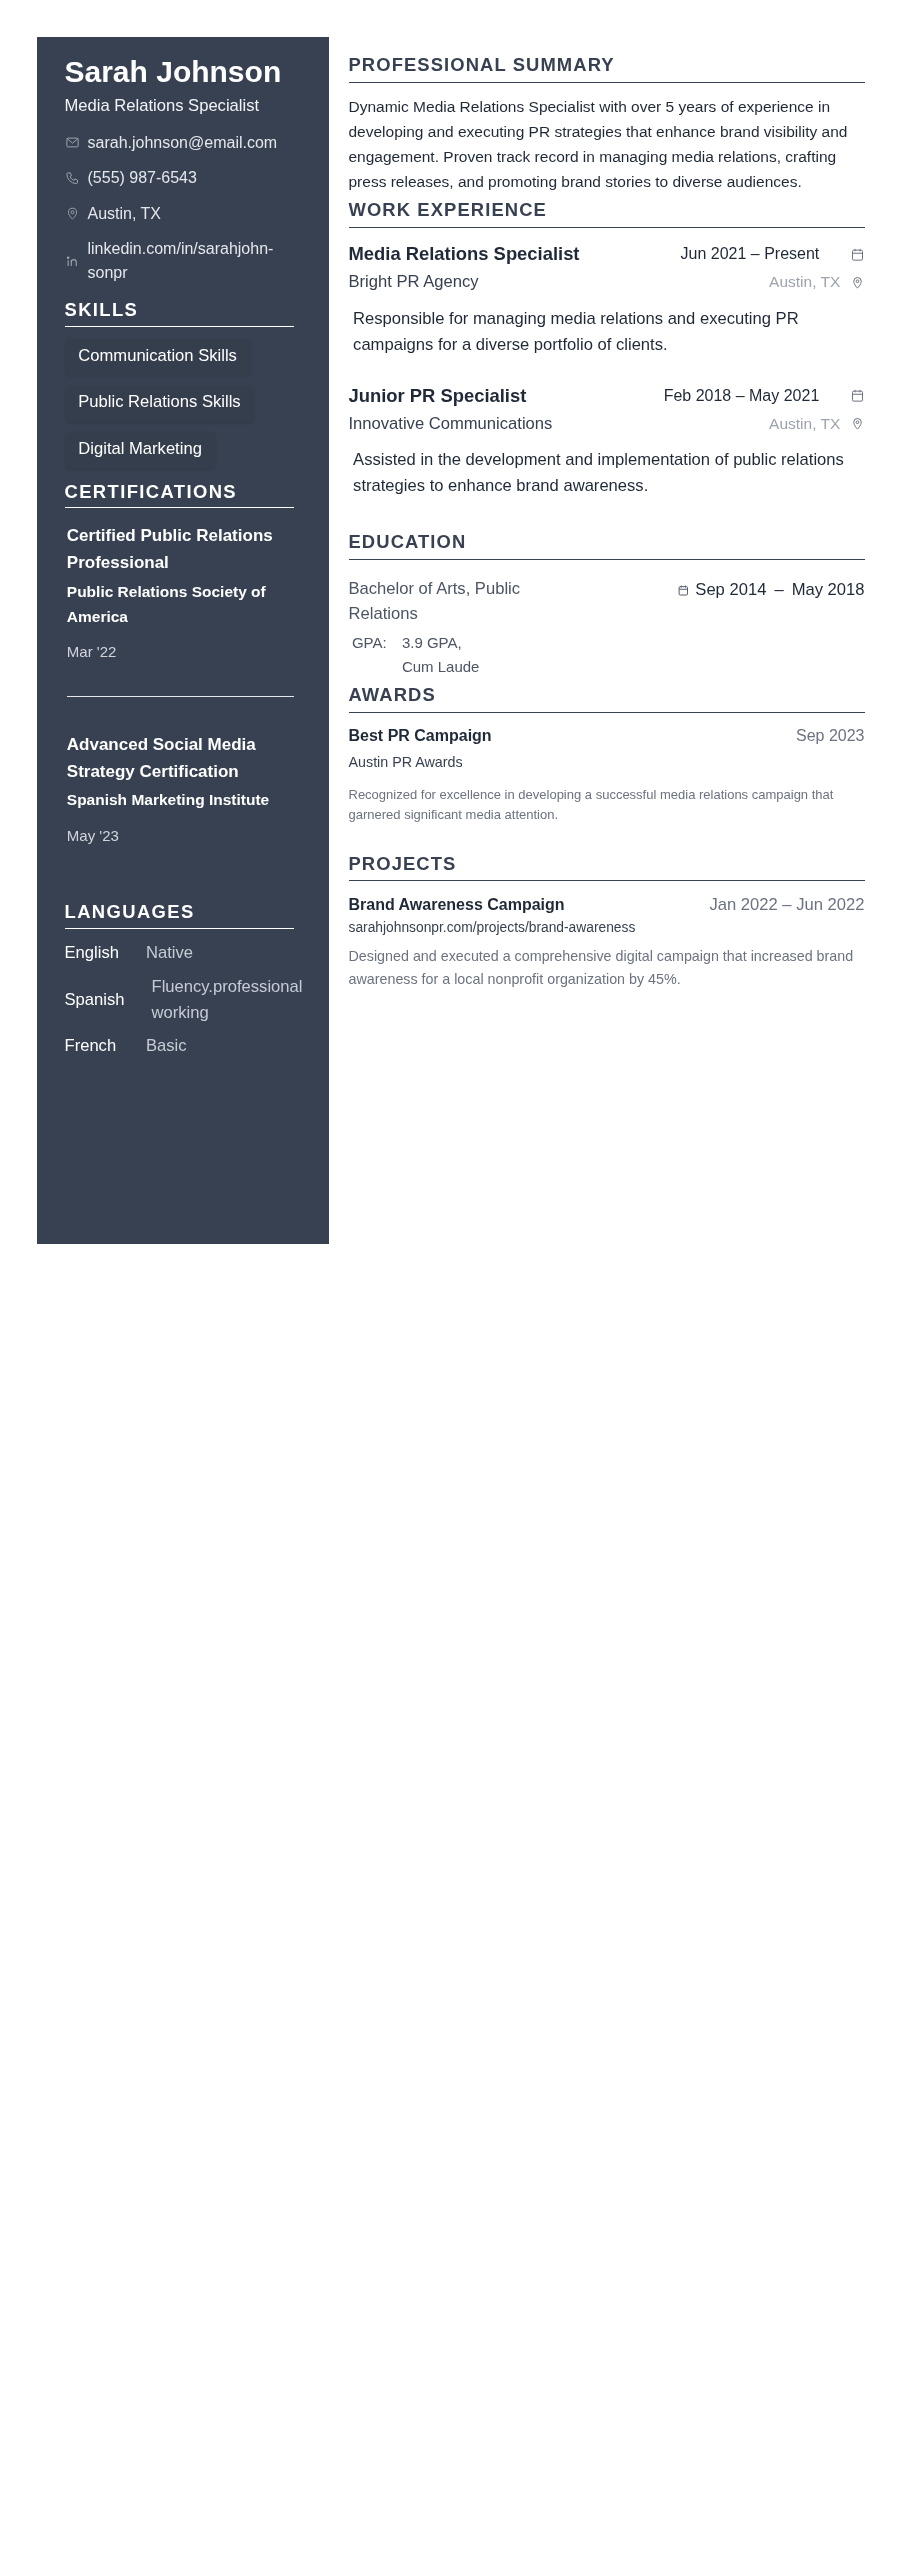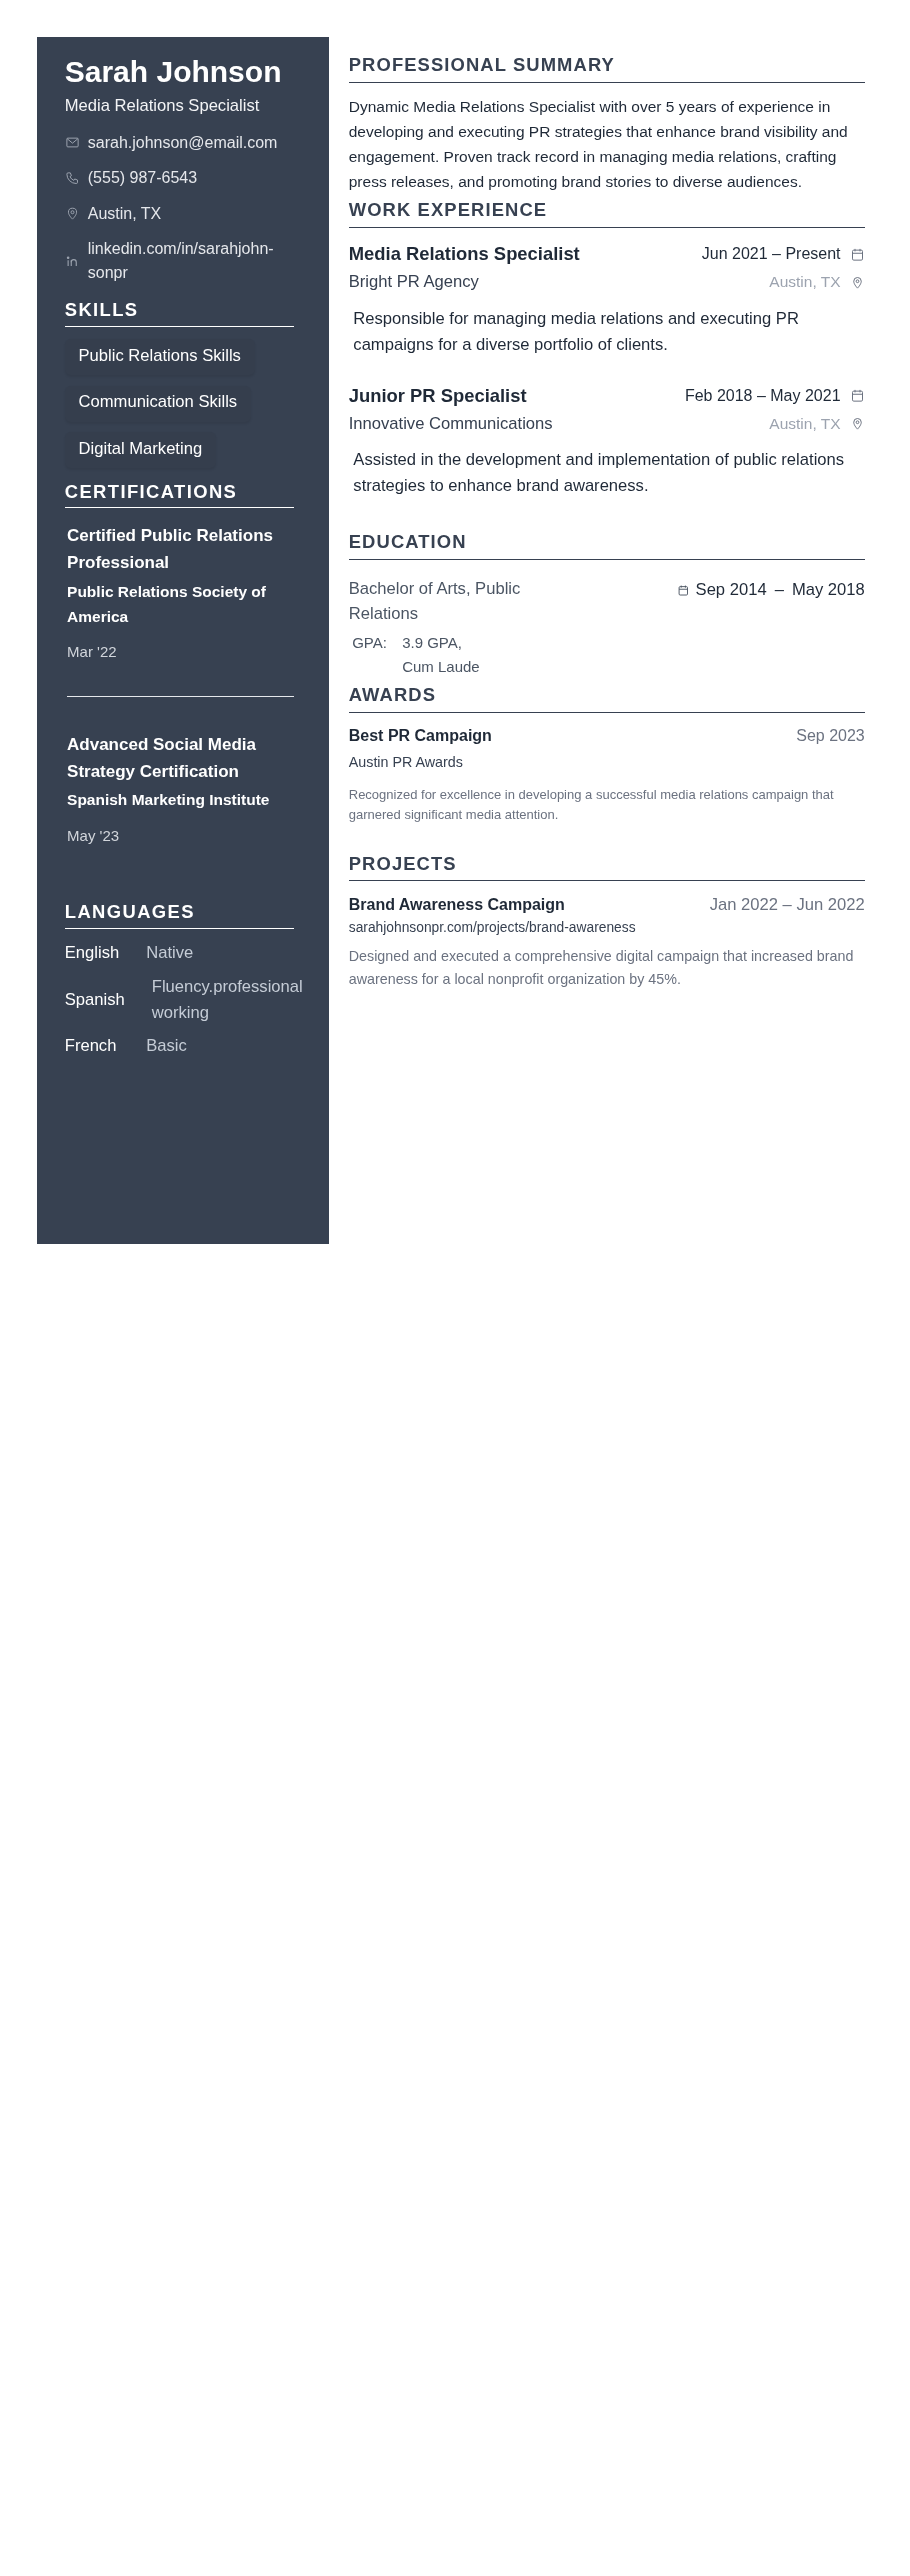--- a/index.html
+++ b/index.html
@@ -1,19 +1,19 @@
 <!DOCTYPE html>
 <html style="font-size:9.2px"><head>
 <meta charset="utf-8">
 <style>
   * { box-sizing: border-box; margin: 0; padding: 0; }
   html, body { width: 911px; height: 2576px; background: #ffffff; }
   body { font-family: "Liberation Sans", "DejaVu Sans", sans-serif; color: #1f2937; position: relative; }
 
-  .page { position: absolute; left: 37px; top: 37px; width: 828px; display: flex; align-items: flex-start; justify-content: center; }
+  .page { position: absolute; left: 37px; top: 37px; width: 828px; display: flex; align-items: flex-start; }
 
   
   .sidebar {
     width: 292px; min-height: 1207px; background: #374151;
     color: #ffffff; padding: 17px 27.5px 23px 27.5px;
   }
   .name { font-size: 30px; font-weight: bold; line-height: 1.2; letter-spacing: 0px; }
   .job-title { font-size: 16.6px; color: #f3f4f6; margin-top: 5.7px; }
   .contacts { margin-top: 15px; }
   .contact { display: flex; align-items: center; font-size: 16px; color: #e5e7eb; margin-bottom: 11.5px; line-height: 1.5; }
@@ -50,21 +50,21 @@
   .section-title {
     font-size: 18.4px; font-weight: bold; letter-spacing: 1.1px; color: #374151;
     text-transform: uppercase; padding-bottom: 5.7px; border-bottom: 1.7px solid #374151;
   }
   .summary { font-size: 15.5px; line-height: 1.6; color: #1f2937; margin-top: 12.6px; }
   .section { margin-top: 5px; }
 
   .job { margin-top: 15px; }
   .row { display: flex; justify-content: space-between; align-items: center; }
   .job-role { font-size: 18.4px; font-weight: bold; color: #1f2937; }
-  .job-date { font-size: 16px; color: #1f2937; display: flex; align-items: center; }
+  .job-date { font-size: 16px; color: #1f2937; display: flex; align-items: center; gap: 21px; }
   .job-date .ic, .job-loc .ic { width: 15px; height: 15px; margin-left: 9.2px; color: #6b7280; }
   .job-date .ic svg, .job-loc .ic svg { width: 15px; height: 15px; display: block; }
   .job-company { font-size: 16.6px; color: #374151; margin-top: 6.9px; }
   .job-loc { font-size: 15.5px; color: #9ca3af; display: flex; align-items: center; margin-top: 6.9px; }
   .job-desc { font-size: 16.6px; line-height: 1.55; color: #1f2937; margin: 13.8px 0 0 4.6px; }
 
   .edu { margin-top: 15px; display: flex; justify-content: space-between; align-items: flex-start; }
   .edu-left { width: 206px; }
   .edu-school { font-size: 19px; font-weight: bold; color: #374151; line-height: 1.5; }
   .edu-degree { font-size: 16.6px; color: #4b5563; line-height: 1.5; margin-top: 2.3px; }
@@ -131,22 +131,22 @@
               <path d="M10 19v-9h0"></path>
               <path d="M10 13a4 4 0 018 0v6"></path>
             </svg>
         </span>
         <span style="width:189px;">linkedin.com/in/sarahjohn-sonpr</span>
       </div>
     </div>
 
     <h2 class="side-section-title">Skills</h2>
     <div class="skills">
+      <div class="skill-row"><span class="skill-chip">Communication Skills</span></div>
       <div class="skill-row"><span class="skill-chip">Public Relations Skills</span></div>
-      <div class="skill-row"><span class="skill-chip">Communication Skills</span></div>
       <div class="skill-row"><span class="skill-chip">Digital Marketing</span></div>
     </div>
 
     <h2 class="side-section-title" style="margin-top:2.3px;">Certifications</h2>
     <div class="cert">
       <div class="cert-name">Certified Public Relations Professional</div>
       <div class="cert-issuer">Public Relations Society of America</div>
       <div class="cert-date">Mar '22</div>
     </div>
     <hr class="cert-divider">

